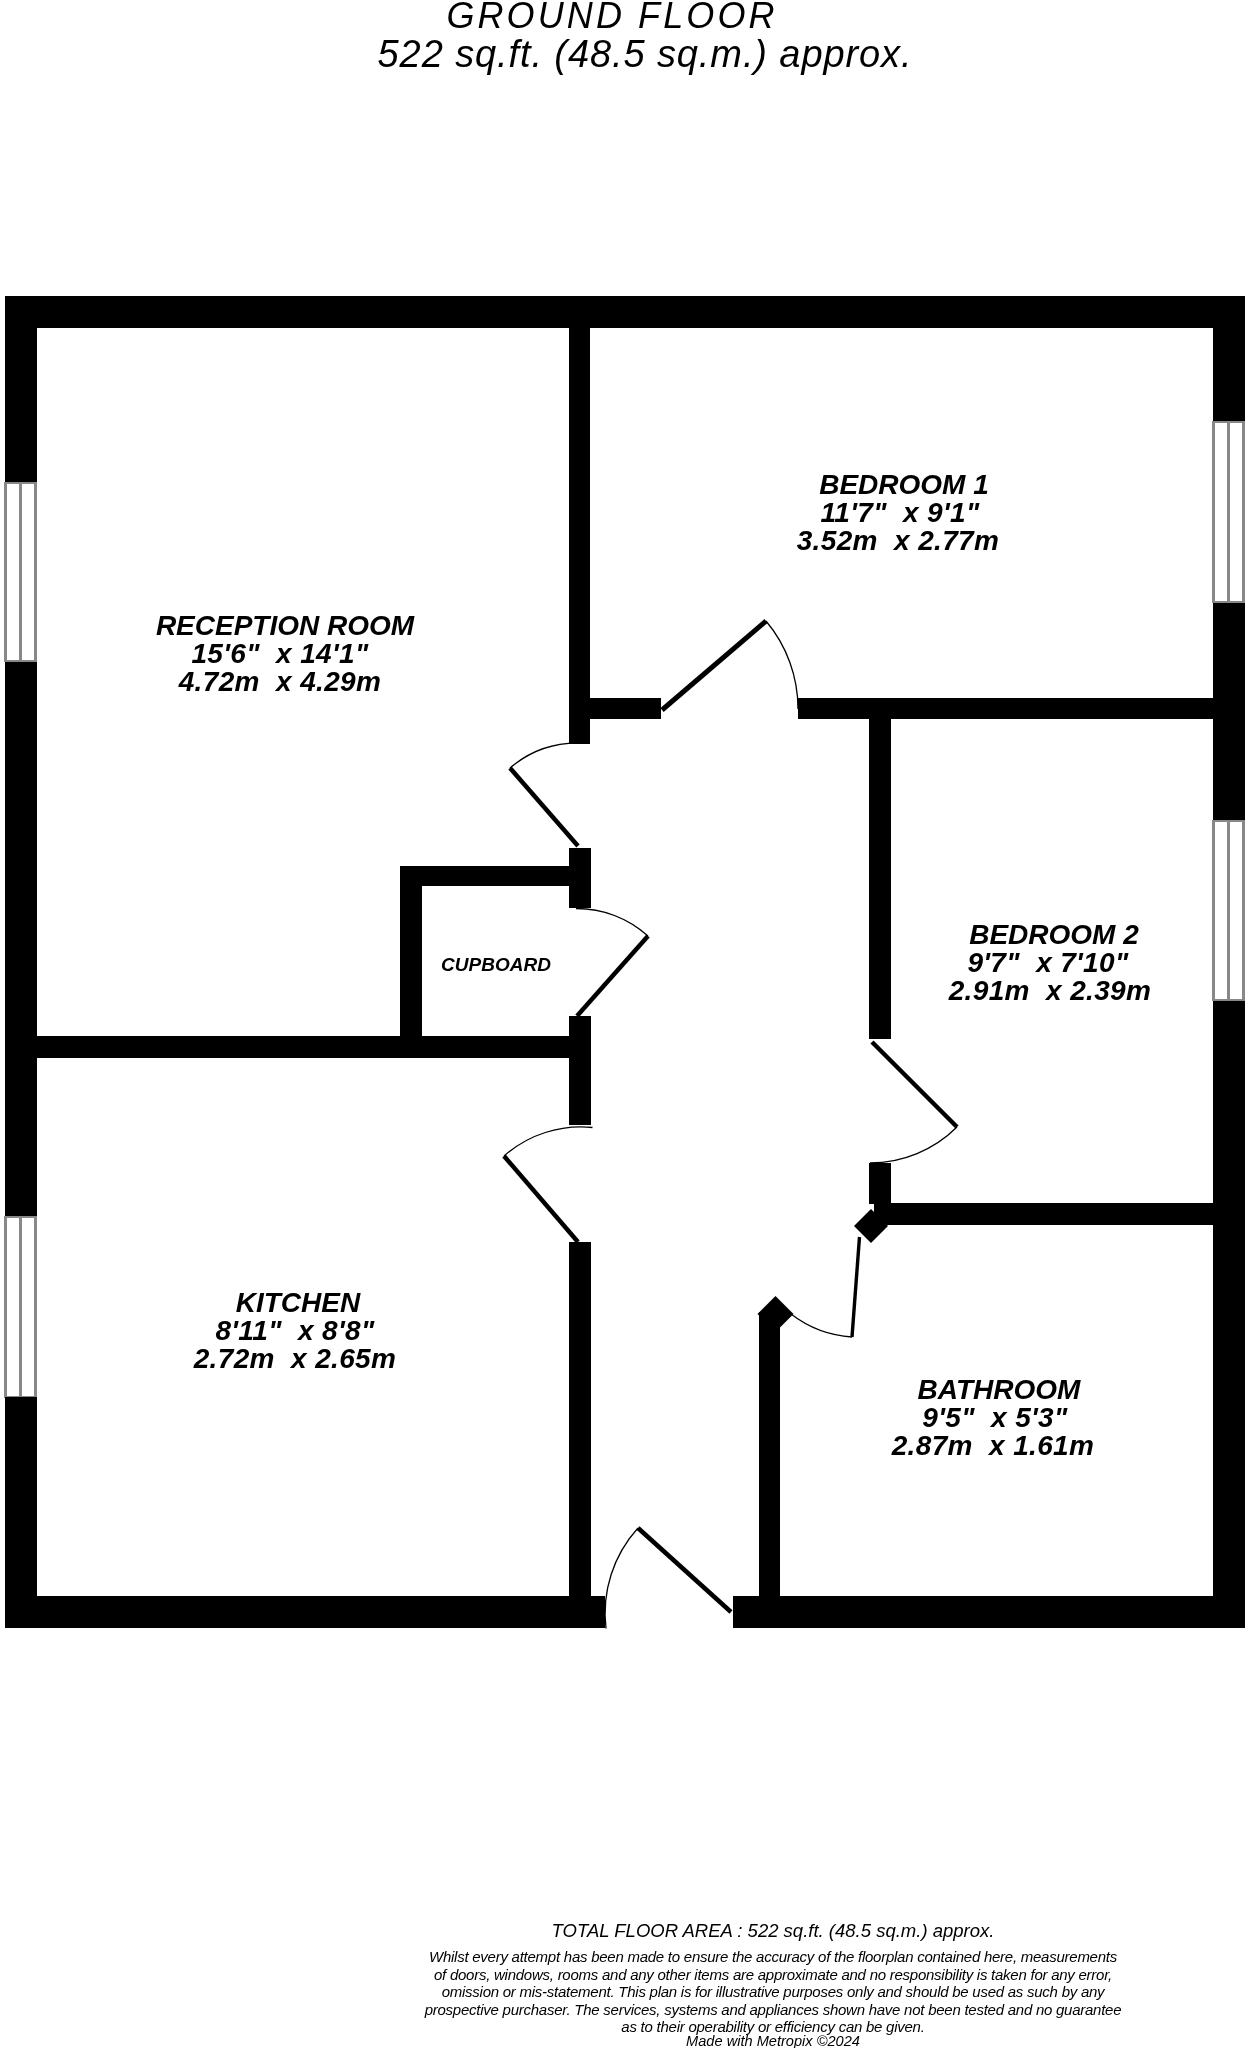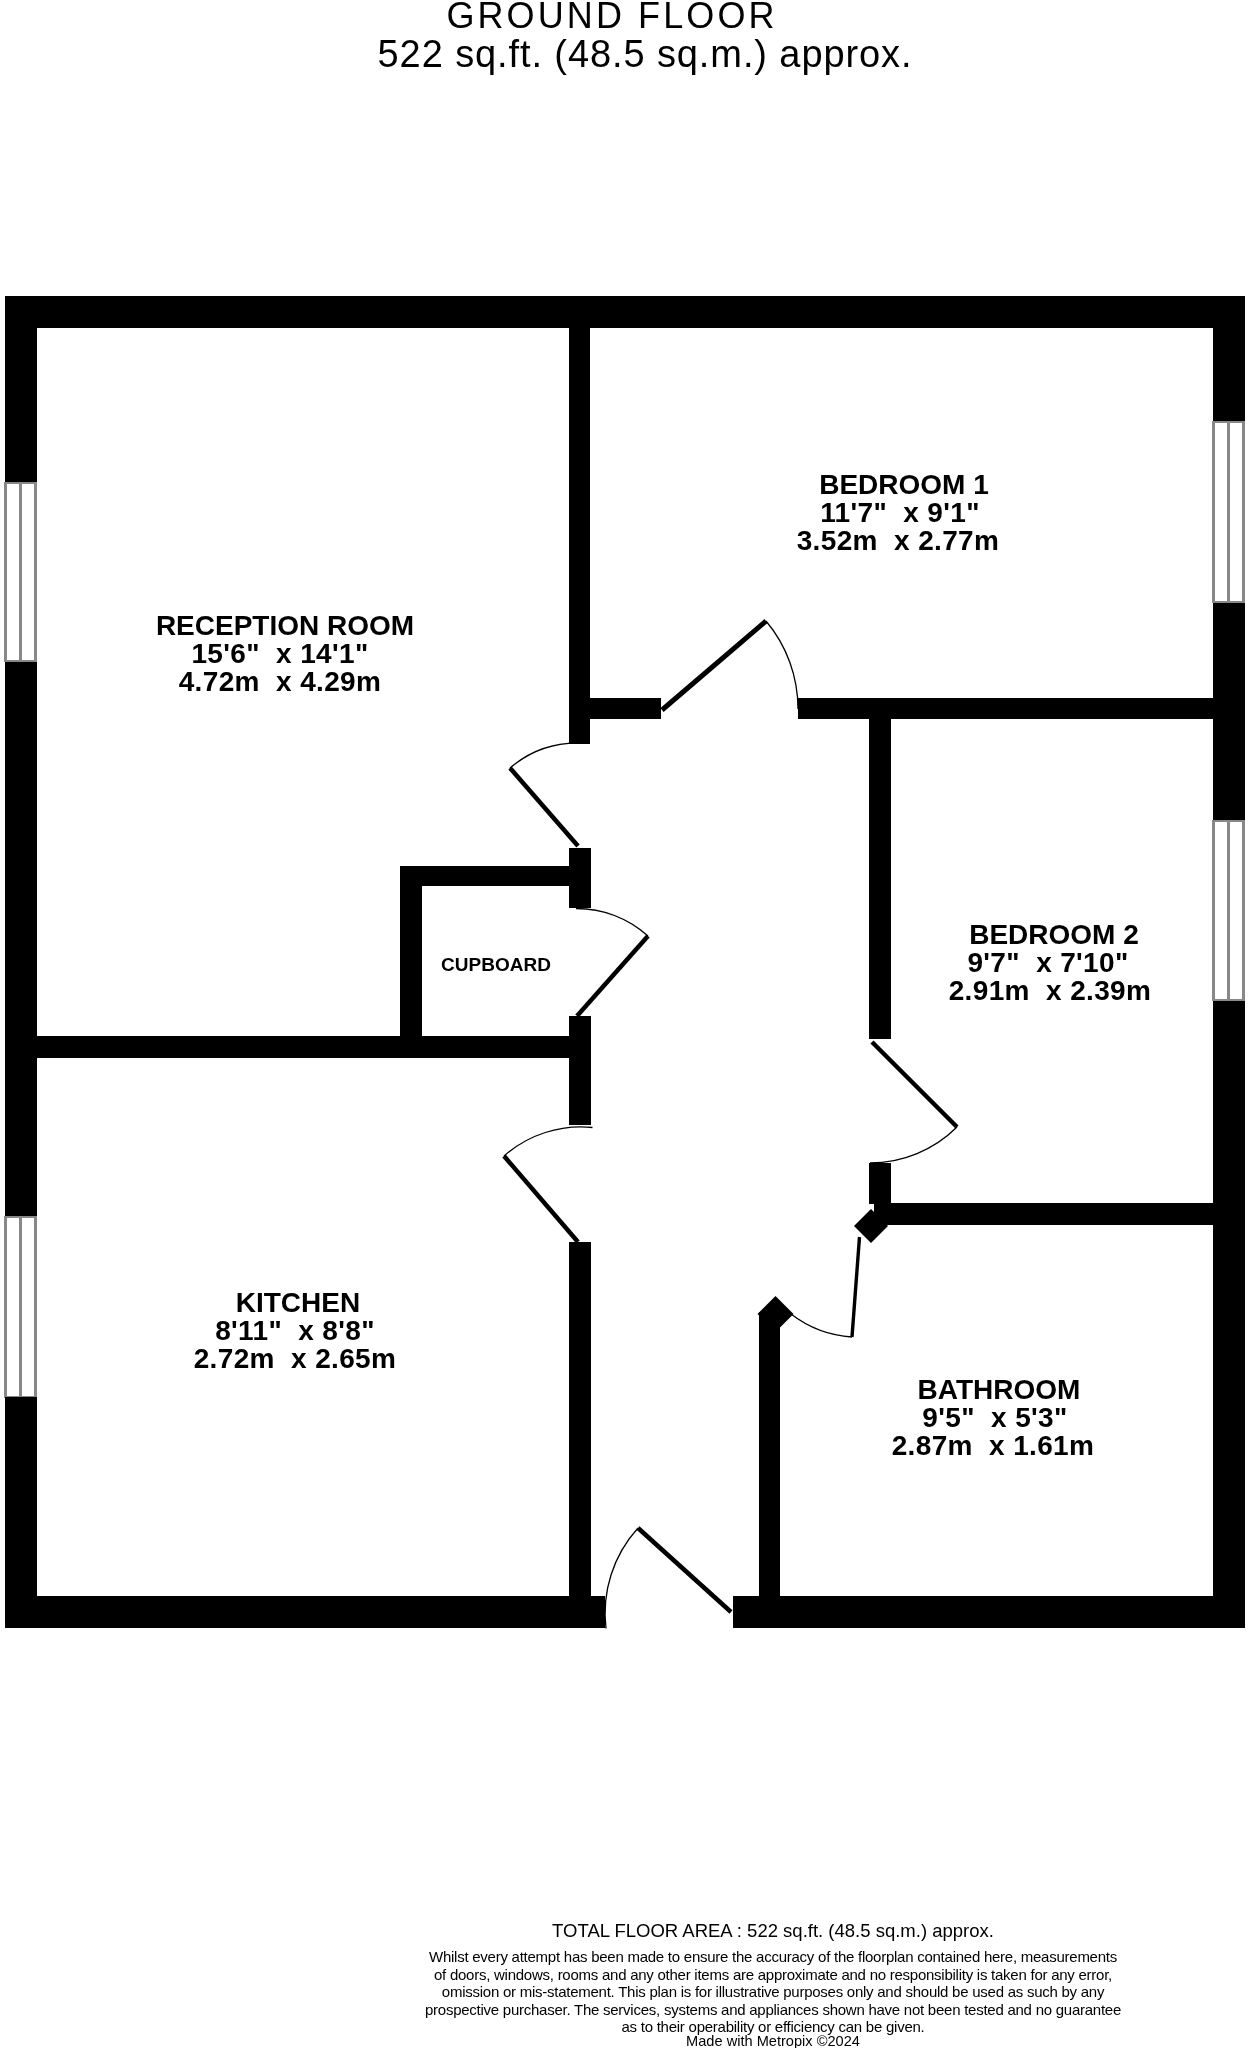--- a/index.html
+++ b/index.html
@@ -1,16 +1,16 @@
 <!DOCTYPE html>
 <html><head>
 <meta charset="utf-8">
 <style>
   html,body{margin:0;padding:0;background:#ffffff;}
-  .page{position:relative;width:1251px;height:2048px;background:#fff;overflow:hidden;}
+  .page{position:relative;width:1251px;height:2048px;background:#fff;overflow:hidden;font-style:italic;}
   svg{display:block;}
   text{font-family:"Liberation Sans",sans-serif;fill:#000;}
   .rl{font-weight:bold;font-size:28px;text-anchor:middle;}
   .hd{font-size:34px;text-anchor:middle;}
   .ft{font-size:15px;text-anchor:middle;}
 </style>
 </head>
 <body>
 <div class="page">
 <svg width="1251" height="2048" viewBox="0 0 1251 2048" xmlns="http://www.w3.org/2000/svg">

